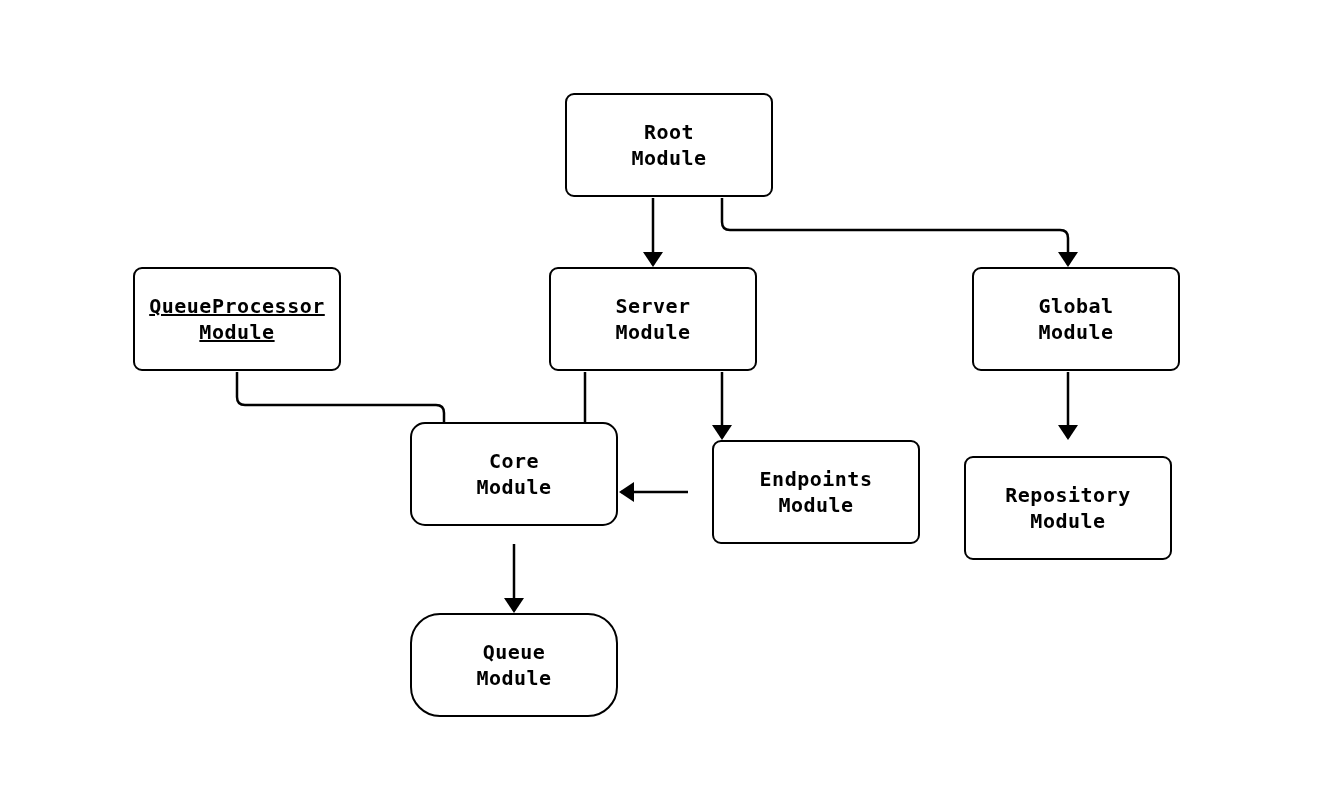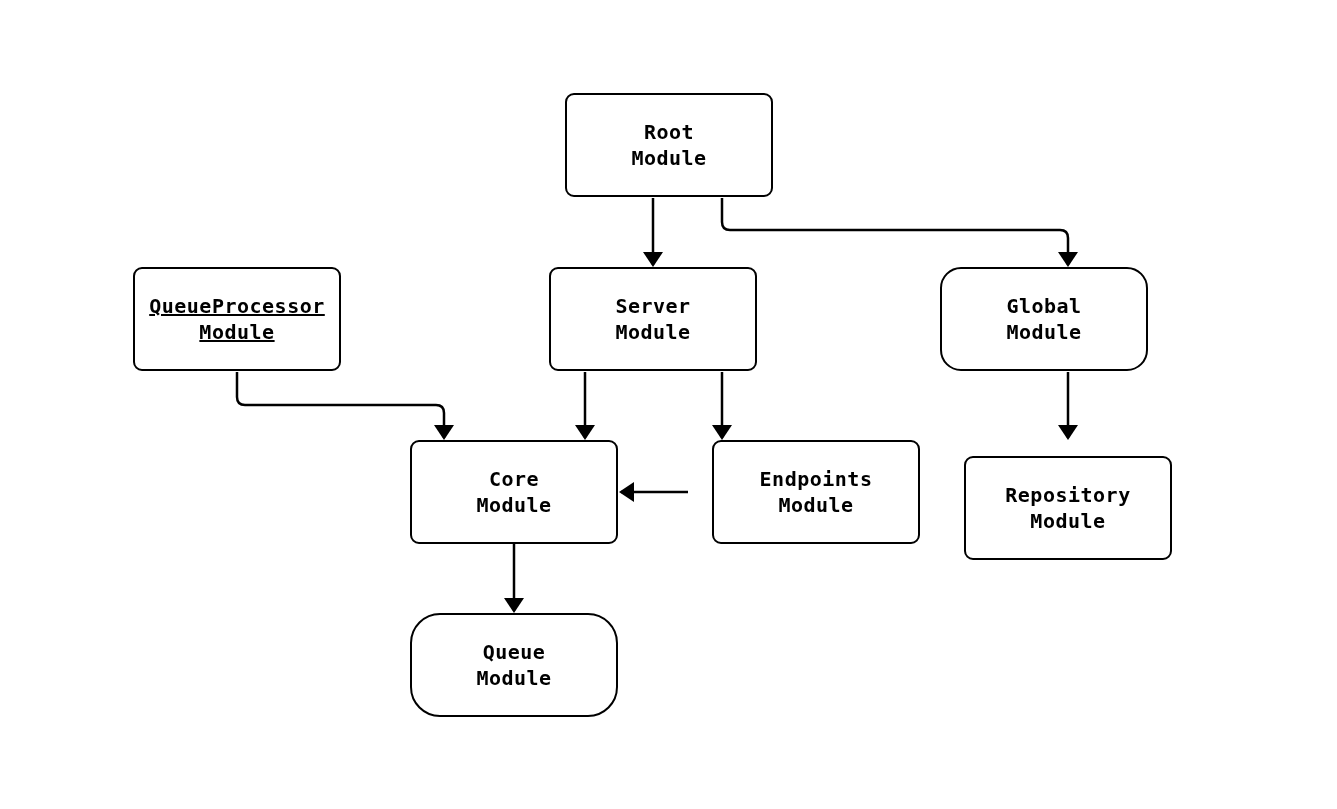--- a/index.html
+++ b/index.html
@@ -38,22 +38,22 @@
     white-space: pre-line;
     font-weight: bold;
     font-size: 20px;
     line-height: 26px;
     color: #000000;
     letter-spacing: 0.5px;
   }
   .n-root          { left: 549px; top: 93px; margin-left: 16px;  }
   .n-queueprocessor{ left: 133px; top: 267px; text-decoration: underline; }
   .n-server        { left: 549px; top: 267px; }
-  .n-global        { left: 940px; top: 267px; border-radius: 21px; }
-  .n-core          { left: 410px; top: 440px; }
+  .n-global        { left: 972px; top: 267px; }
+  .n-core          { left: 410px; top: 422px; border-radius: 15px; }
   .n-endpoints     { left: 688px; top: 440px; margin-left: 24px; }
   .n-repository    { left: 964px; top: 456px; }
   .n-queue         { left: 410px; top: 613px; border-radius: 30px; }
 </style>
 </head>
 <body>
 
 <div class="canvas">
 
   <svg class="edges" width="1337" height="809" viewBox="0 0 1337 809" xmlns="http://www.w3.org/2000/svg">

